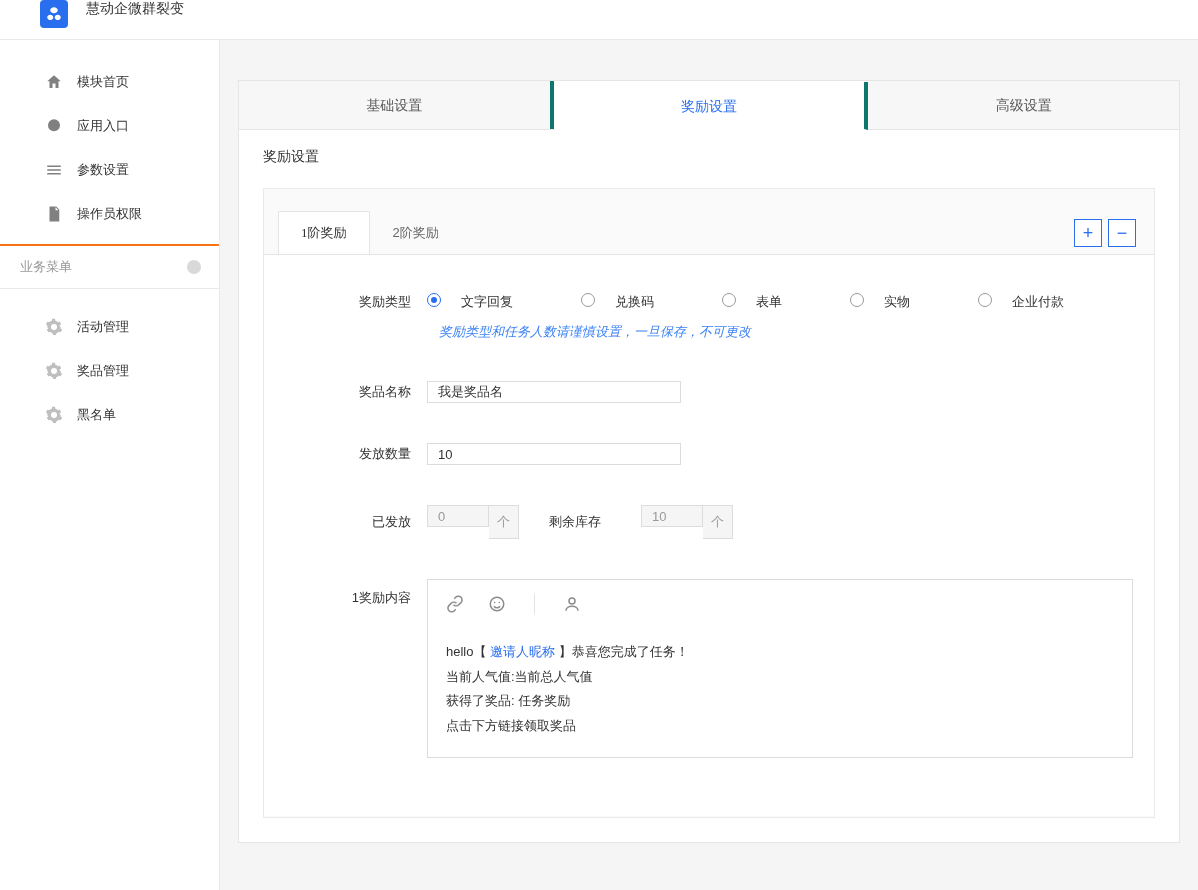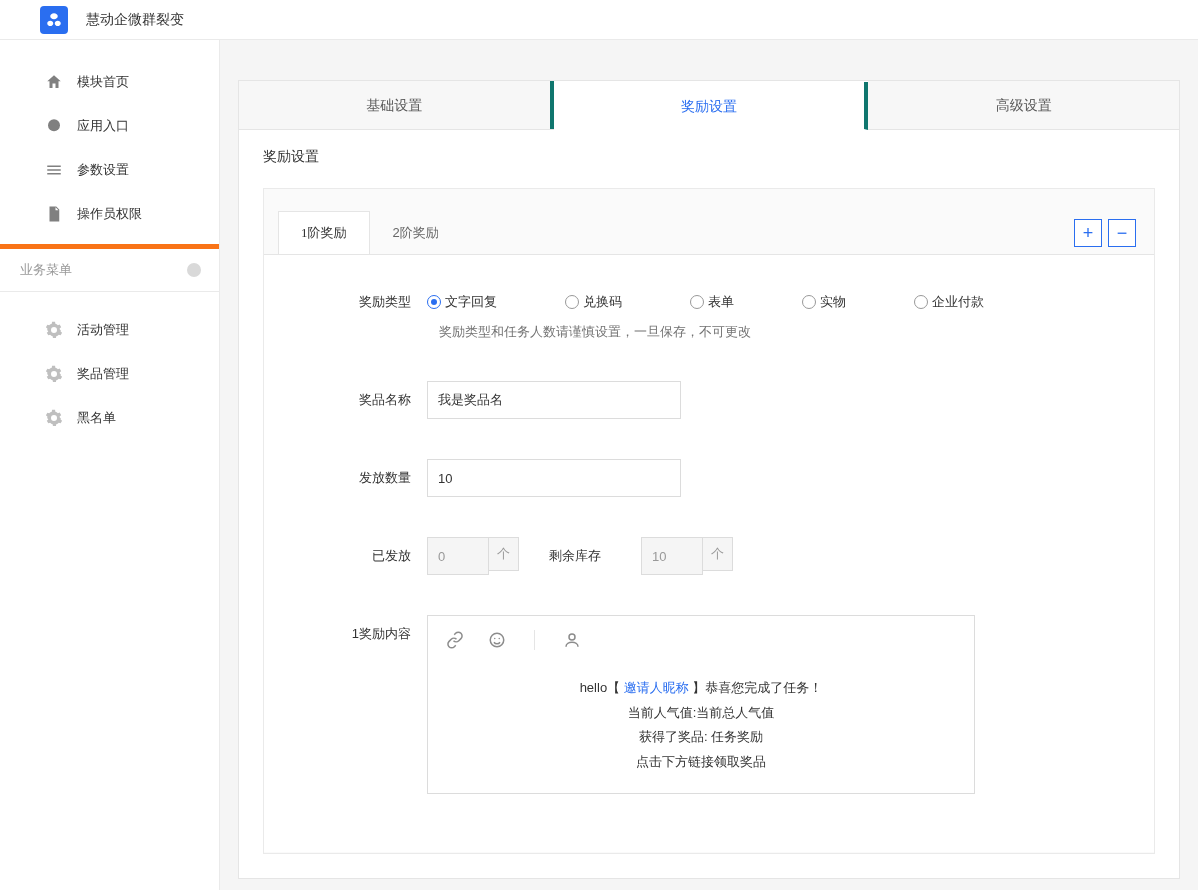--- a/index.html
+++ b/index.html
@@ -11,21 +11,20 @@
       width: 1198px;
       height: 890px;
       overflow: hidden;
     }
     
     .header {
       height: 40px;
       background: #fff;
       border-bottom: 1px solid #eaeaea;
       display: flex;
-      align-items: center;
       padding-left: 40px;
     }
     .logo {
       width: 28px;
       height: 28px;
       background: #2a6ef0;
       border-radius: 4px;
       margin-right: 18px;
       display: flex;
       align-items: center;
@@ -51,21 +50,21 @@
       cursor: pointer;
     }
     .side-icon { width: 18px; height: 18px; margin-right: 14px; fill: #808080; }
     .side-label {}
     .menu-header {
       display: flex;
       align-items: center;
       justify-content: space-between;
       padding: 12px 18px 12px 20px;
       color: #999;
-      border-top: 5px solid #f97316;
+      border-top: 2px solid #f97316;
       border-bottom: 1px solid #eaeaea;
       margin: 8px 0 16px 0;
     }
     .circle-icon {
       width: 14px; height: 14px; border-radius: 50%; background: #d9d9d9;
     }
     .gear-icon { fill: #bfbfbf; }
     
     .content { flex: 1; padding: 40px 18px 0 18px; overflow: hidden; }
     .card {
@@ -148,43 +147,43 @@
     }
     .form-label {
       width: 145px;
       text-align: right;
       padding-right: 16px;
       color: #333;
       font-size: 13px;
       flex-shrink: 0;
     }
     .radio-group { display: flex; gap: 68px; }
-    .radio-opt { display: flex; align-items: center; gap: 4px; color: #333; }
+    .radio-opt { display: flex; align-items: flex-start; gap: 20px; color: #333; }
     .radio-dot {
       width: 14px; height: 14px; border: 1px solid #999; border-radius: 50%; display: inline-block; position: relative; background:#fff;
     }
     .radio-dot.checked { border-color: #2a6ef0; }
     .radio-dot.checked::after {
       content:""; position:absolute; width:6px; height:6px; background:#2a6ef0; border-radius:50%; top:3px; left:3px;
     }
     .hint-red {
-      color: #737373; font-size: 13px; margin-left: 157px; margin-top: -28px; margin-bottom: 40px;
+      color: #3b82f6; font-size: 13px; margin-left: 157px; margin-top: -28px; margin-bottom: 40px; font-style: italic;
     }
     .txt-input {
-      height: 38px; width: 254px; border: 1px solid #dcdcdc; padding: 0 10px; font-size: 13px; color: #333; background:#fff;
+      height: 22px; width: 254px; border: 1px solid #dcdcdc; padding: 0 10px; font-size: 13px; color: #333; background:#fff;
     }
     .txt-input.disabled { background: #f5f5f5; color: #999; }
     .suffix-box { display:flex; }
     .suffix { width: 30px; height: 34px; background: #f5f5f5; border:1px solid #dcdcdc; border-left:none; display:flex;align-items:center;justify-content:center; color:#999;}
     .inline-row { display:flex; align-items:center; gap: 30px; }
     .inline-row .form-label-sm { color:#333; padding-right:10px; }
     .small-input { width: 62px; }
     
     .editor {
-      border: 1px solid #dcdcdc; background:#fff; width: 548px; text-align: center;
+      border: 1px solid #dcdcdc; background:#fff; width: 706px;
     }
     .editor-toolbar {
       display:flex; align-items:center; gap: 24px; padding: 14px 18px 10px 18px;
     }
     .tb-icon { width:18px; height:18px; fill:#8c8c8c; cursor:pointer; }
     .tb-divider { width:1px; height:20px; background:#e5e5e5; margin: 0 4px; }
     .editor-body { padding: 16px 18px 18px 18px; color:#333; line-height: 1.9; font-size:13px;}
     .tag-chip {
       color: #2a6ef0;
     }

